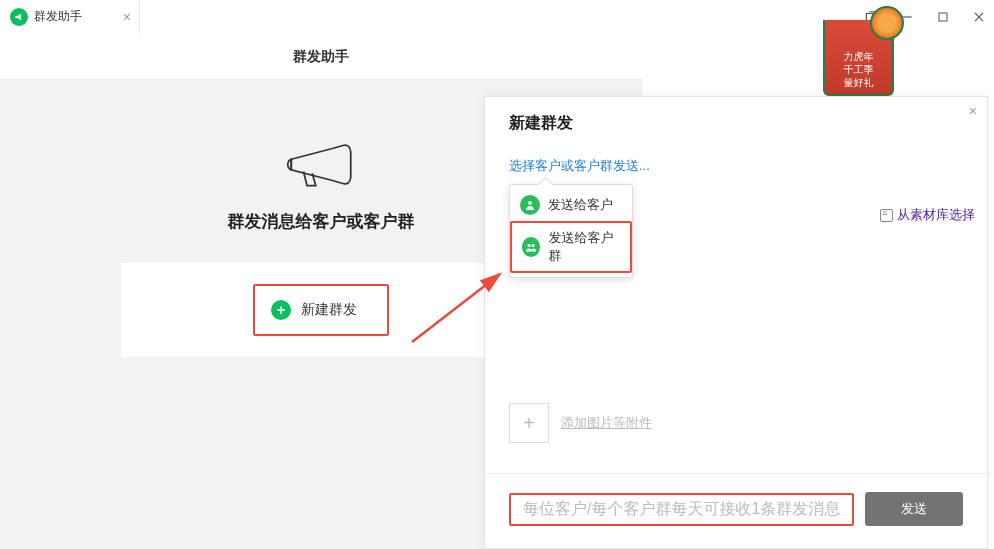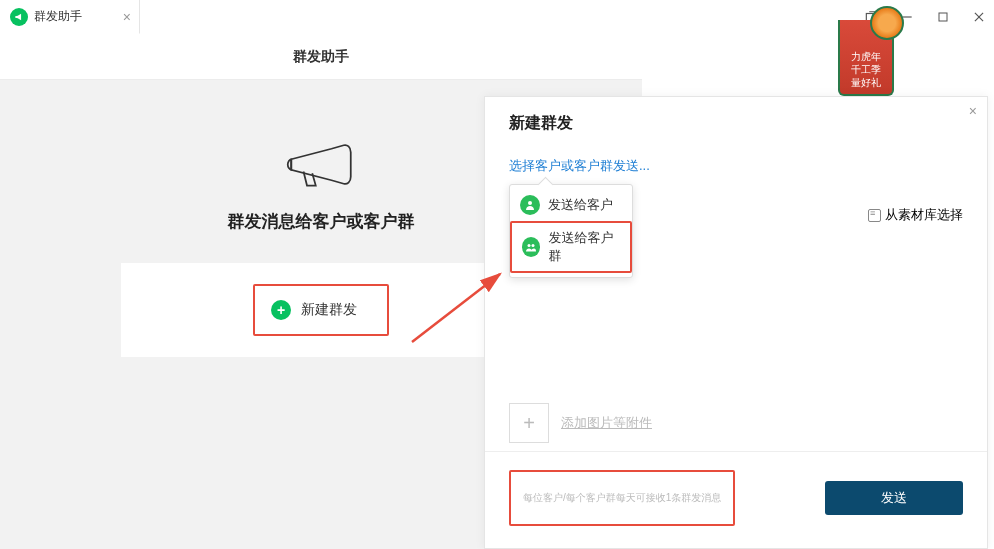--- a/index.html
+++ b/index.html
@@ -195,23 +195,23 @@
       background:#2bbd5a;
       display:flex;align-items:center;justify-content:center;
     }
     .dd-highlight {
       border: 2.5px solid #e74c3c;
       border-radius: 2px;
     }
 
     .lib-link {
       position: absolute;
-      top: 50px; right: 24px;
+      top: 50px; right: 12px;
       font-size: 13px;
-      color: #000000;
+      color: #4c1d95;
       display:flex;align-items:center;gap:4px;
     }
     .lib-icon {
       width: 13px; height: 13px;
       border: 1.5px solid #888;
       border-radius: 2px;
       position: relative;
     }
     .lib-icon::after {
       content:"≡";
@@ -242,50 +242,50 @@
 
     .modal-footer {
       position:absolute;
       left:0;right:0;bottom:0;
       border-top:1px solid #eee;
       padding: 18px 24px 22px;
       display:flex;align-items:center;justify-content:space-between;
     }
     .footer-note {
       border: 2.5px solid #e74c3c;
-      padding: 19px 12px;
+      padding: 4px 12px;
       color:#bbb;
-      font-size: 10px;
+      font-size: 16px;
       border-radius:2px;
     }
     .send-btn {
-      background:#0c4a6e;
+      background:#737373;
       color:#fff;
       font-size:13px;
-      padding: 8px 56px;
+      padding: 8px 36px;
       border:none;
       border-radius:3px;
       cursor:pointer;
     }
 
     
     .arrow-svg {
       position:absolute;
       top: 268px;
       left: 408px;
       width: 100px; height: 80px;
       z-index: 20;
       pointer-events:none;
     }
 
     
     .banner {
       position:absolute;
       top: 20px; right: 100px;
-      width: 56px; height: 76px;
+      width: 71px; height: 76px;
       background: linear-gradient(#d94a3a,#c23a2a);
       border-radius: 0 0 6px 6px;
       color:#fff;
       font-size:10px;
       padding: 30px 6px 4px;
       line-height:1.3;
       text-align:center;
       border: 2px solid #2a7a4a;
       border-top:none;
     }

